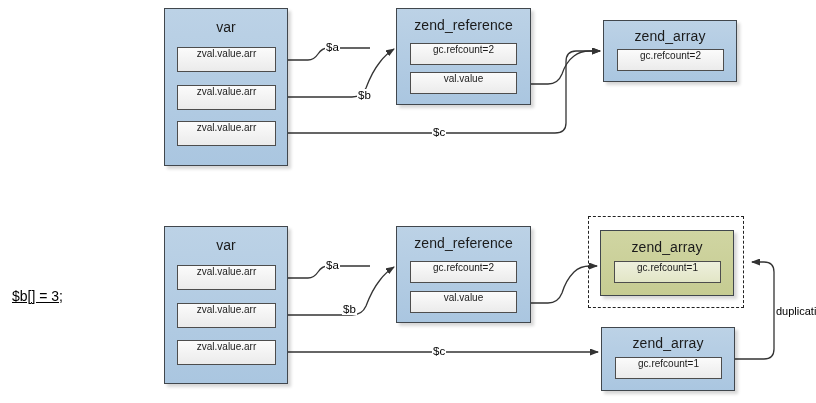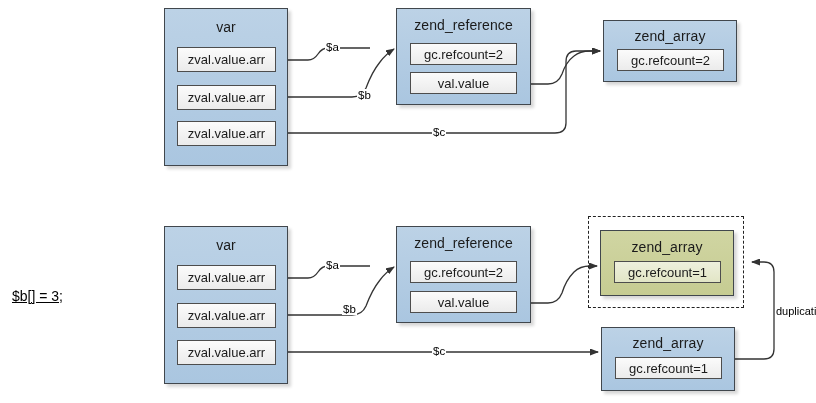--- a/index.html
+++ b/index.html
@@ -52,23 +52,23 @@
     letter-spacing: 0.1px;
   }
   
   .chip {
     position: absolute;
     box-sizing: border-box;
     border: 1px solid #4d4d4d;
     background: #f2f2f2;
     background: linear-gradient(to bottom, #fbfbfb 0%, #ebebeb 100%);
     display: flex;
-    align-items: center;
+    align-items: flex-start;
     justify-content: center;
-    font-size: 13px;
+    font-size: 10px;
     color: #1b1b1b;
     white-space: nowrap;
   }
   
   .dashed-frame {
     position: absolute;
     box-sizing: border-box;
     border: 1.6px dashed #222222;
     background: transparent;
   }

